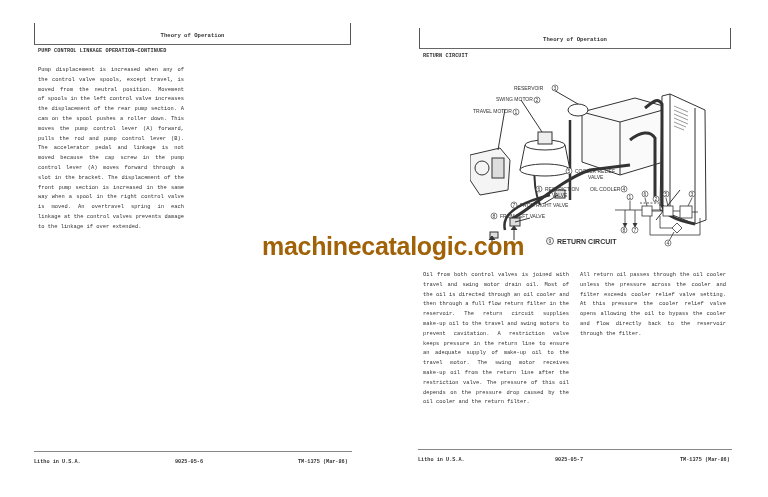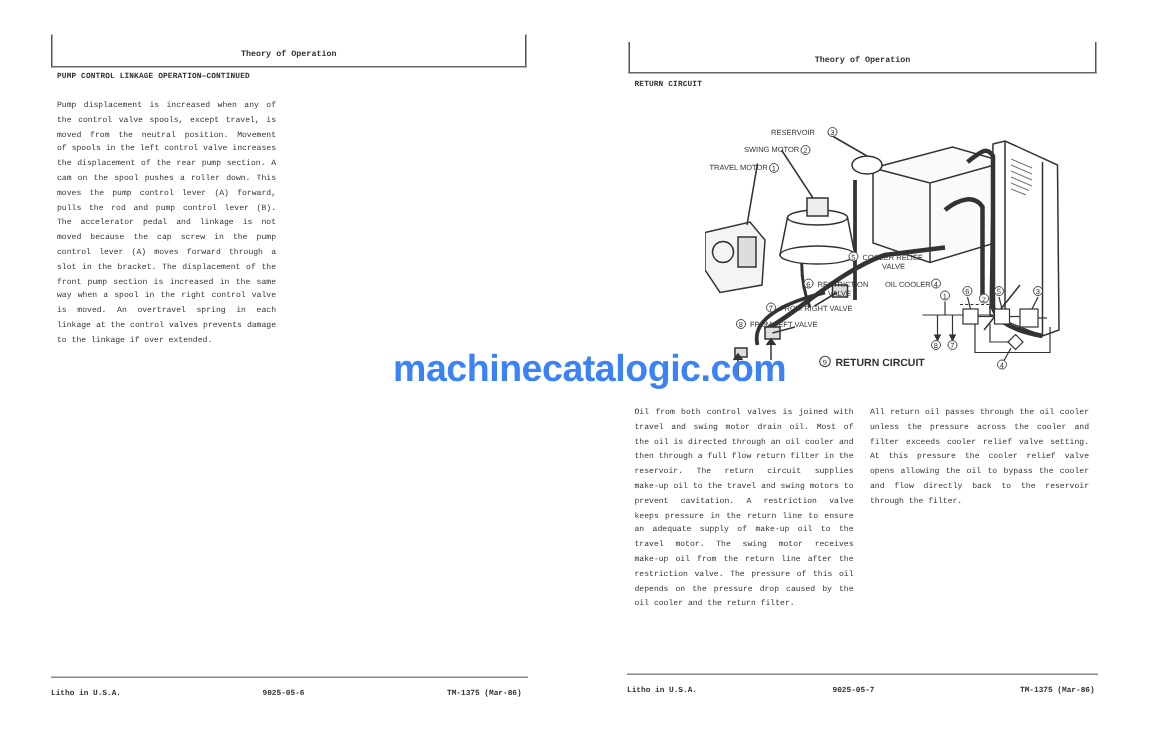--- a/index.html
+++ b/index.html
@@ -24,21 +24,21 @@
     position: absolute; font-size: 5.4px; line-height: 9.8px; color: #333;
     text-align: justify; text-align-last: justify;
   }
   .body-text .ln { display: block; white-space: nowrap; text-align: justify; }
   .body-text .ln.last { text-align-last: left; }
   .footer-line { position: absolute; height: 0; border-top: 1px solid #888; }
   .footer { position: absolute; font-size: 5.2px; font-weight: bold; color: #333; }
   .watermark {
     position: absolute; left: 262px; top: 232px;
     font-family: "Liberation Sans", "DejaVu Sans", sans-serif;
-    font-weight: bold; font-size: 25px; color: #3b82f6; letter-spacing: -0.3px;
+    font-weight: bold; font-size: 25px; color: #a16207; letter-spacing: -0.3px;
   }
   .diagram { position: absolute; left: 470px; top: 60px; width: 250px; height: 200px; }
   .dlabel { font-family: "Liberation Sans", "DejaVu Sans", sans-serif; font-size: 5px; fill: #333; }
   .dcap { font-family: "Liberation Sans", "DejaVu Sans", sans-serif; font-size: 7px; font-weight: bold; fill: #333; }
 </style>
 </head>
 <body>
 
 <div class="page left">
   <div class="hdr-box" style="left:34px; top:23px; width:315px; height:21px;">

